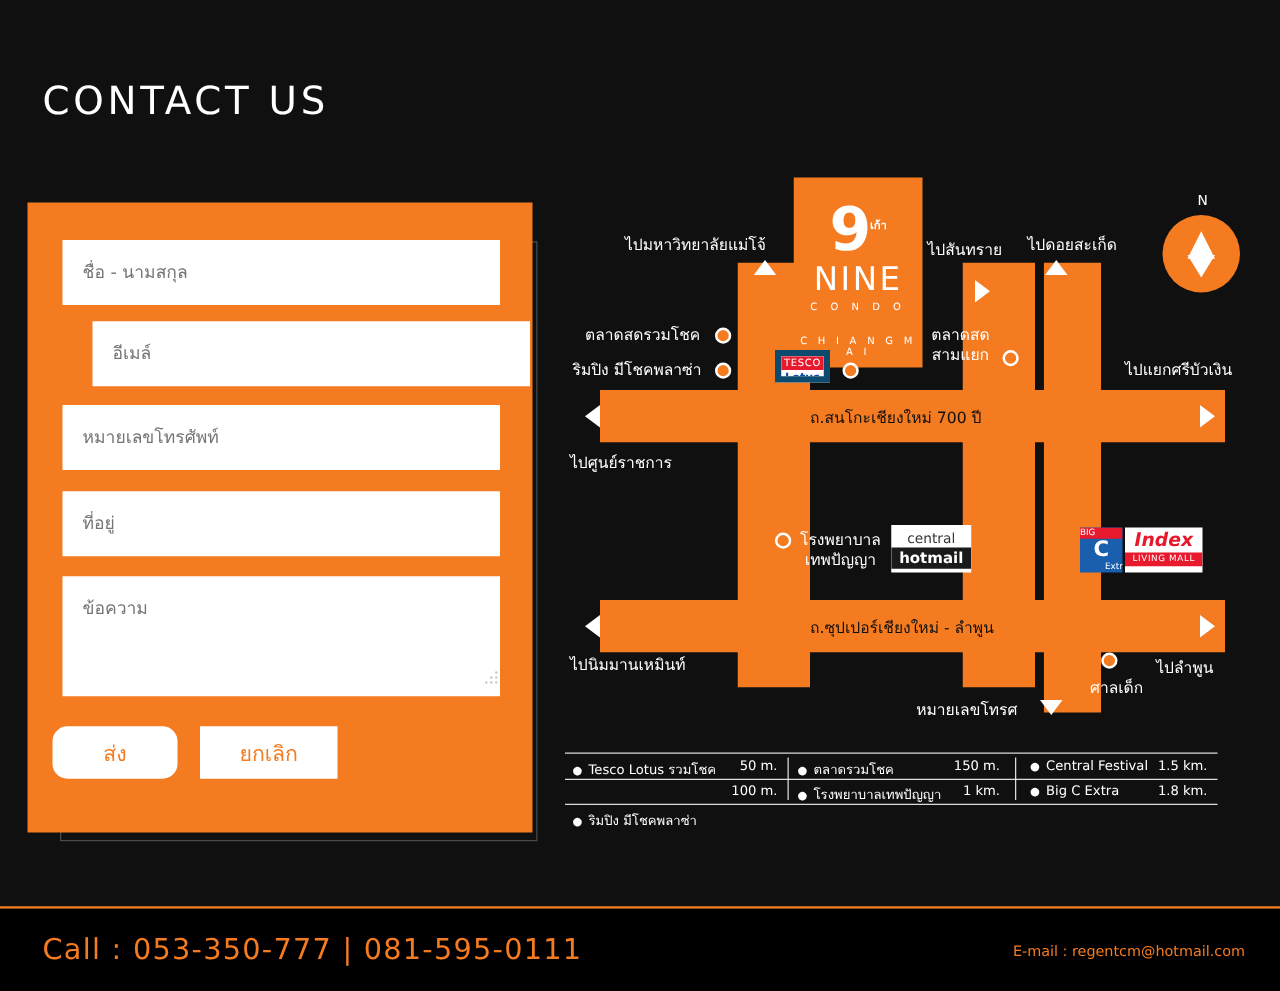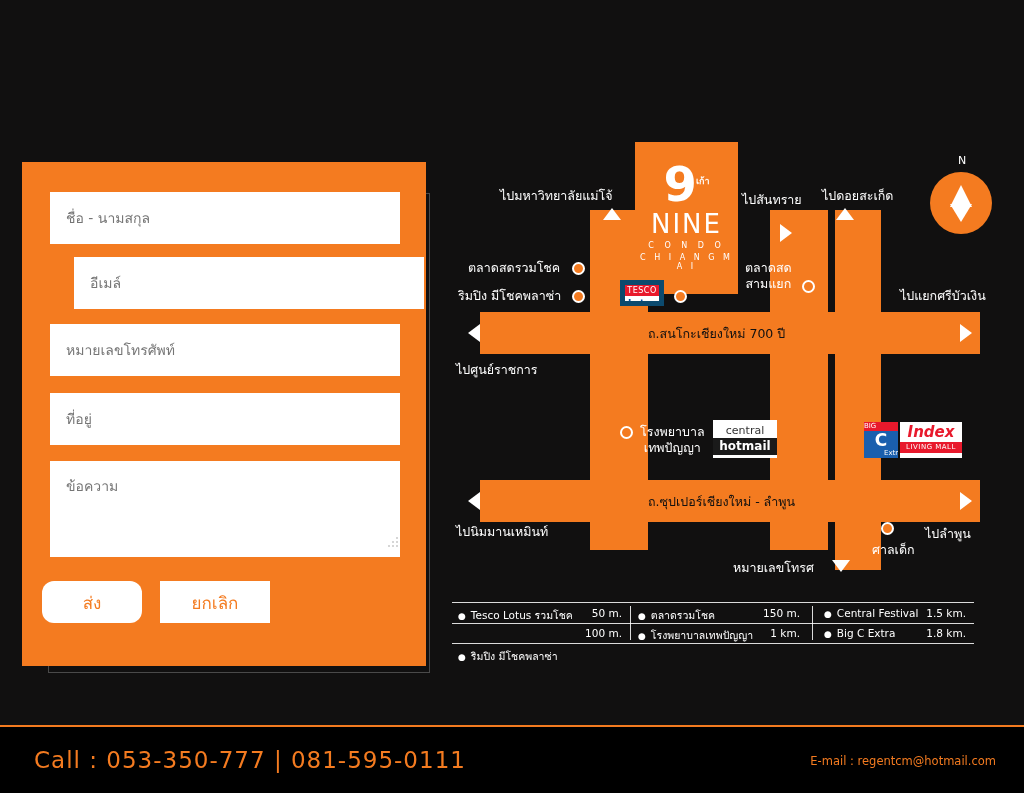--- a/index.html
+++ b/index.html
@@ -85,21 +85,21 @@
 
   
   .sign {
     position:absolute; left:195px; top:12px; width:103px; height:152px;
     background:#f47b20; color:#ffffff; text-align:center;
   }
   .sign .num { font-size:48px; line-height:50px; font-weight:700; margin-top:14px; letter-spacing:-1px; }
   .sign .num small { font-size:9px; vertical-align:super; letter-spacing:0; }
   .sign .nine { font-size:26px; line-height:27px; letter-spacing:2px; margin-top:2px; }
   .sign .condo { font-size:8px; letter-spacing:4px; margin-top:3px; }
-  .sign .cm { font-size:8px; letter-spacing:3px; margin-top:3px; }
+  .sign .cm { font-size:8px; letter-spacing:3px; margin-top:18px; }
 
   
   .compass {
     position:absolute; left:490px; top:42px; width:62px; height:62px;
     border-radius:50%; background:#f47b20;
   }
   .compass .needle {
     position:absolute; left:50%; top:13px; transform:translateX(-50%);
     width:0; height:0; border-left:11px solid transparent; border-right:11px solid transparent;
     border-bottom:22px solid #ffffff;
@@ -143,20 +143,21 @@
   .footer-line { position:absolute; left:0; top:725px; width:1024px; height:2px; background:#f47b20; }
   .footer-call { position:absolute; left:34px; top:747px; color:#f47b20; font-size:23px; letter-spacing:1px; }
   .footer-mail { position:absolute; right:28px; top:754px; color:#f47b20; font-size:11.5px; }
 </style>
 </head>
 <body>
 
 <div class="page">
 
   <div class="heading">
+    <div class="en">CONTACT US</div>
   </div>
 
   <div class="form-shadow"></div>
   <div class="form-panel">
     <input class="field f1" value="" placeholder="ชื่อ - นามสกุล" style="">
     <input class="field f2" value="" placeholder="อีเมล์" style="">
     <input class="field f3" value="" placeholder="หมายเลขโทรศัพท์" style="">
     <input class="field f4" value="" placeholder="ที่อยู่" style="">
     <textarea class="textarea" placeholder="ข้อความ" style=""></textarea>
     <div class="resize-grip">

